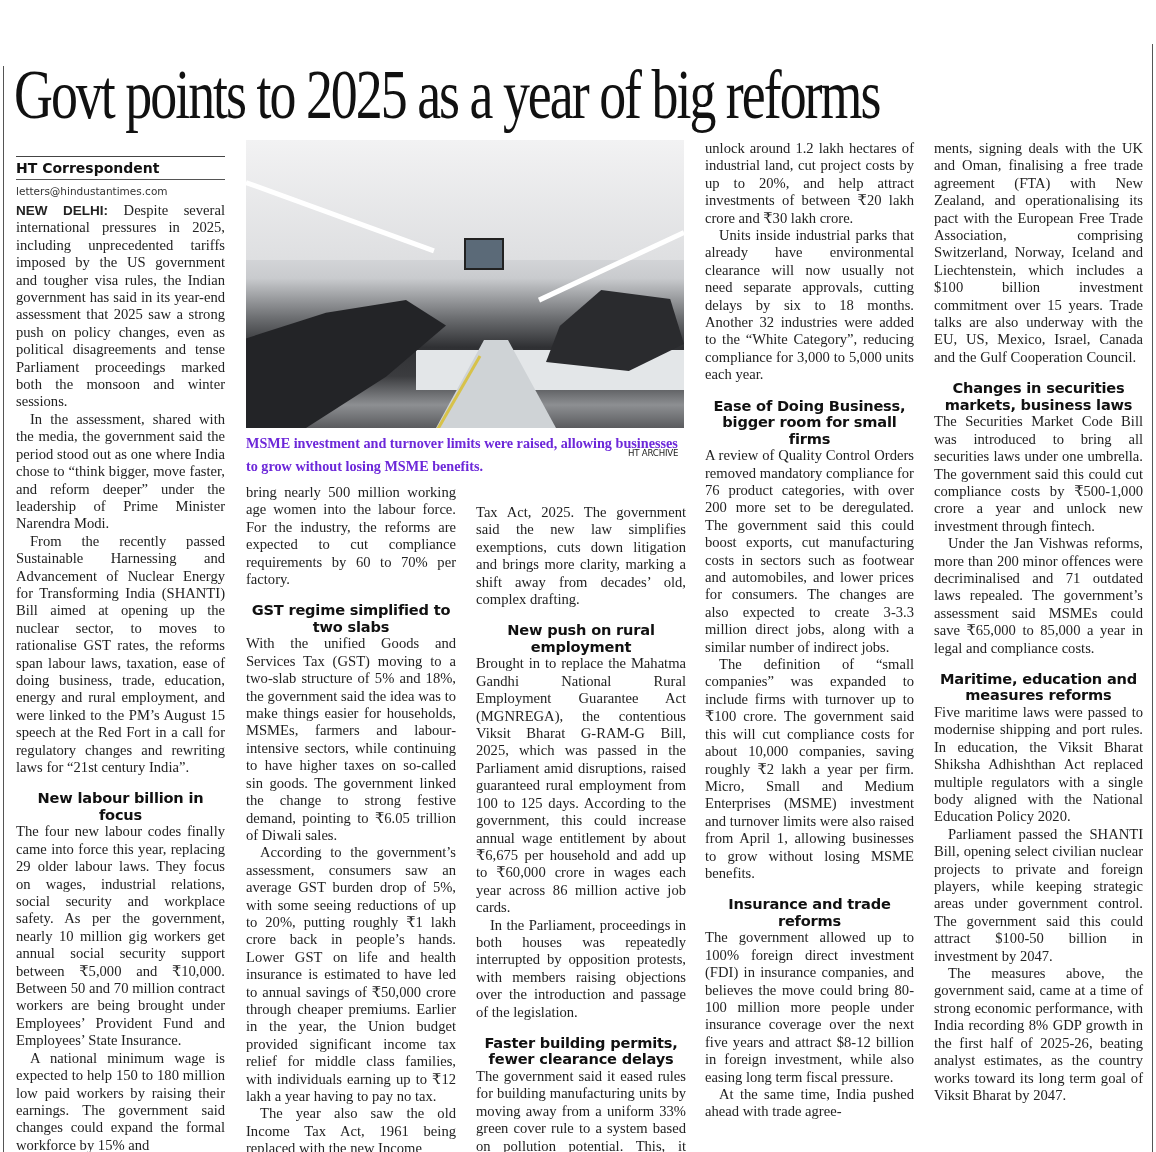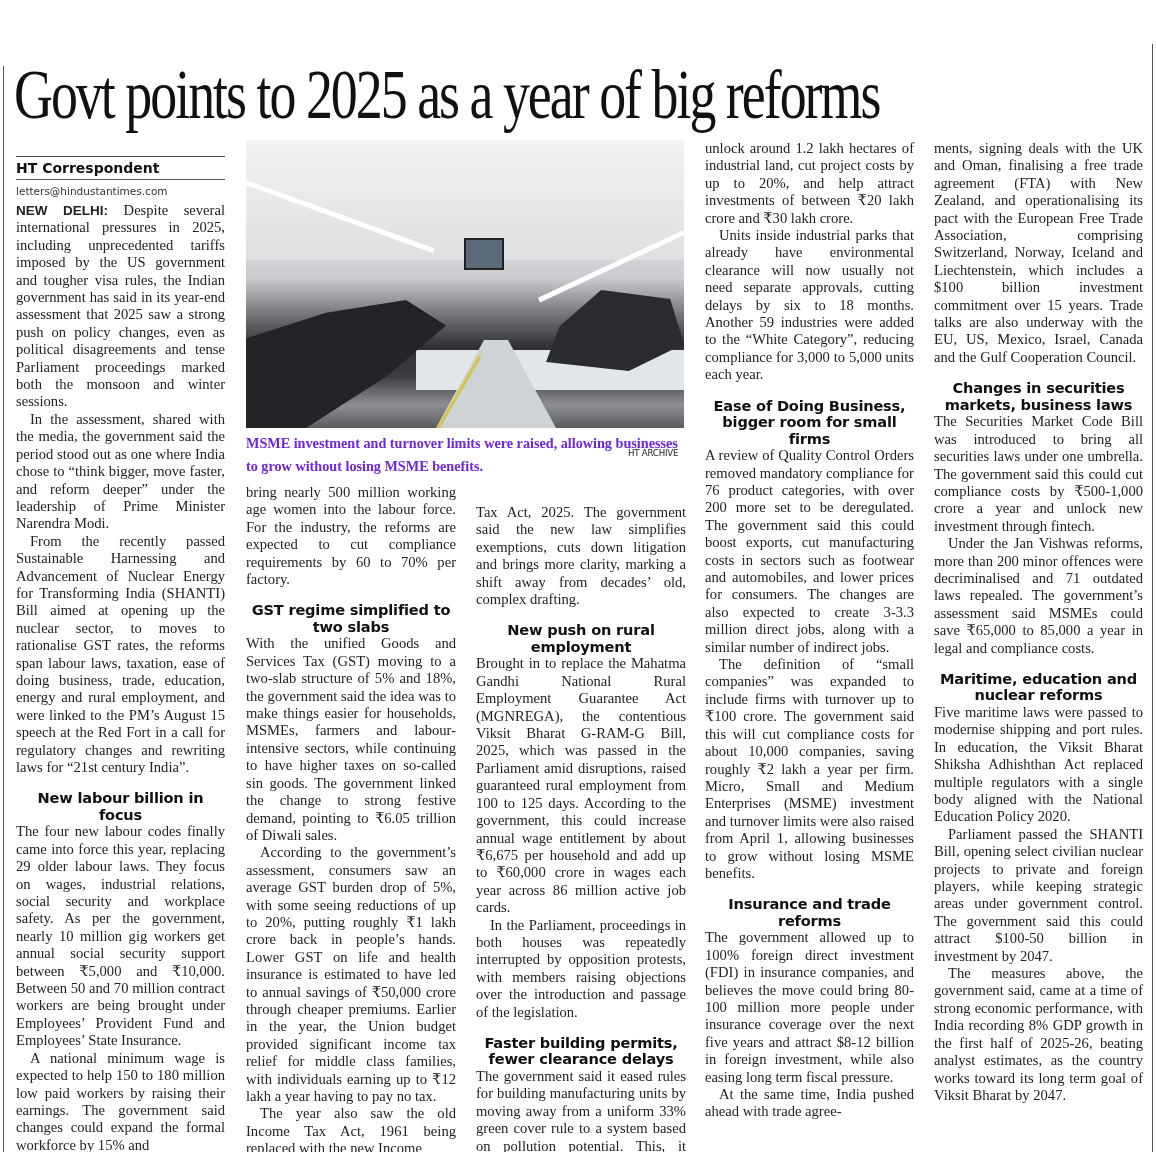--- a/index.html
+++ b/index.html
@@ -88,32 +88,32 @@
     <p class="first">Tax Act, 2025. The government said the new law simplifies exemptions, cuts down litigation and brings more clarity, marking a shift away from decades’ old, complex drafting.</p>
     <h3>New push on rural employment</h3>
     <p class="first">Brought in to replace the Mahatma Gandhi National Rural Employment Guarantee Act (MGNREGA), the contentious Viksit Bharat G-RAM-G Bill, 2025, which was passed in the Parliament amid disruptions, raised guaranteed rural employment from 100 to 125 days. According to the government, this could increase annual wage entitlement by about ₹6,675 per household and add up to ₹60,000 crore in wages each year across 86 million active job cards.</p>
     <p>In the Parliament, proceedings in both houses was repeatedly interrupted by opposition protests, with members raising objections over the introduction and passage of the legislation.</p>
     <h3>Faster building permits, fewer clearance delays</h3>
     <p class="first">The government said it eased rules for building manufacturing units by moving away from a uniform 33% green cover rule to a system based on pollution potential. This, it claimed, could</p>
   </div>
 
   <div class="col" style="left:705px; top:96px; width:209px;">
     <p class="first">unlock around 1.2 lakh hectares of industrial land, cut project costs by up to 20%, and help attract investments of between ₹20 lakh crore and ₹30 lakh crore.</p>
-    <p>Units inside industrial parks that already have environmental clearance will now usually not need separate approvals, cutting delays by six to 18 months. Another 59 industries were added to the “White Category”, reducing compliance for 3,000 to 5,000 units each year.</p>
+    <p>Units inside industrial parks that already have environmental clearance will now usually not need separate approvals, cutting delays by six to 18 months. Another 32 industries were added to the “White Category”, reducing compliance for 3,000 to 5,000 units each year.</p>
     <h3>Ease of Doing Business, bigger room for small firms</h3>
     <p class="first">A review of Quality Control Orders removed mandatory compliance for 76 product categories, with over 200 more set to be deregulated. The government said this could boost exports, cut manufacturing costs in sectors such as footwear and automobiles, and lower prices for consumers. The changes are also expected to create 3-3.3 million direct jobs, along with a similar number of indirect jobs.</p>
     <p>The definition of “small companies” was expanded to include firms with turnover up to ₹100 crore. The government said this will cut compliance costs for about 10,000 companies, saving roughly ₹2 lakh a year per firm. Micro, Small and Medium Enterprises (MSME) investment and turnover limits were also raised from April 1, allowing businesses to grow without losing MSME benefits.</p>
     <h3>Insurance and trade reforms</h3>
     <p class="first">The government allowed up to 100% foreign direct investment (FDI) in insurance companies, and believes the move could bring 80-100 million more people under insurance coverage over the next five years and attract $8-12 billion in foreign investment, while also easing long term fiscal pressure.</p>
     <p>At the same time, India pushed ahead with trade agree-</p>
   </div>
 
   <div class="col" style="left:934px; top:96px; width:209px;">
     <p class="first">ments, signing deals with the UK and Oman, finalising a free trade agreement (FTA) with New Zealand, and operationalising its pact with the European Free Trade Association, comprising Switzerland, Norway, Iceland and Liechtenstein, which includes a $100 billion investment commitment over 15 years. Trade talks are also underway with the EU, US, Mexico, Israel, Canada and the Gulf Cooperation Council.</p>
     <h3>Changes in securities markets, business laws</h3>
     <p class="first">The Securities Market Code Bill was introduced to bring all securities laws under one umbrella. The government said this could cut compliance costs by ₹500-1,000 crore a year and unlock new investment through fintech.</p>
     <p>Under the Jan Vishwas reforms, more than 200 minor offences were decriminalised and 71 outdated laws repealed. The government’s assessment said MSMEs could save ₹65,000 to 85,000 a year in legal and compliance costs.</p>
-    <h3>Maritime, education and nuclear reforms</h3>
+    <h3>Maritime, education and measures reforms</h3>
     <p class="first">Five maritime laws were passed to modernise shipping and port rules. In education, the Viksit Bharat Shiksha Adhishthan Act replaced multiple regulators with a single body aligned with the National Education Policy 2020.</p>
     <p>Parliament passed the SHANTI Bill, opening select civilian nuclear projects to private and foreign players, while keeping strategic areas under government control. The government said this could attract $100-50 billion in investment by 2047.</p>
     <p>The measures above, the government said, came at a time of strong economic performance, with India recording 8% GDP growth in the first half of 2025-26, beating analyst estimates, as the country works toward its long term goal of Viksit Bharat by 2047.</p>
   </div>
 </div>
 
 </body></html>

